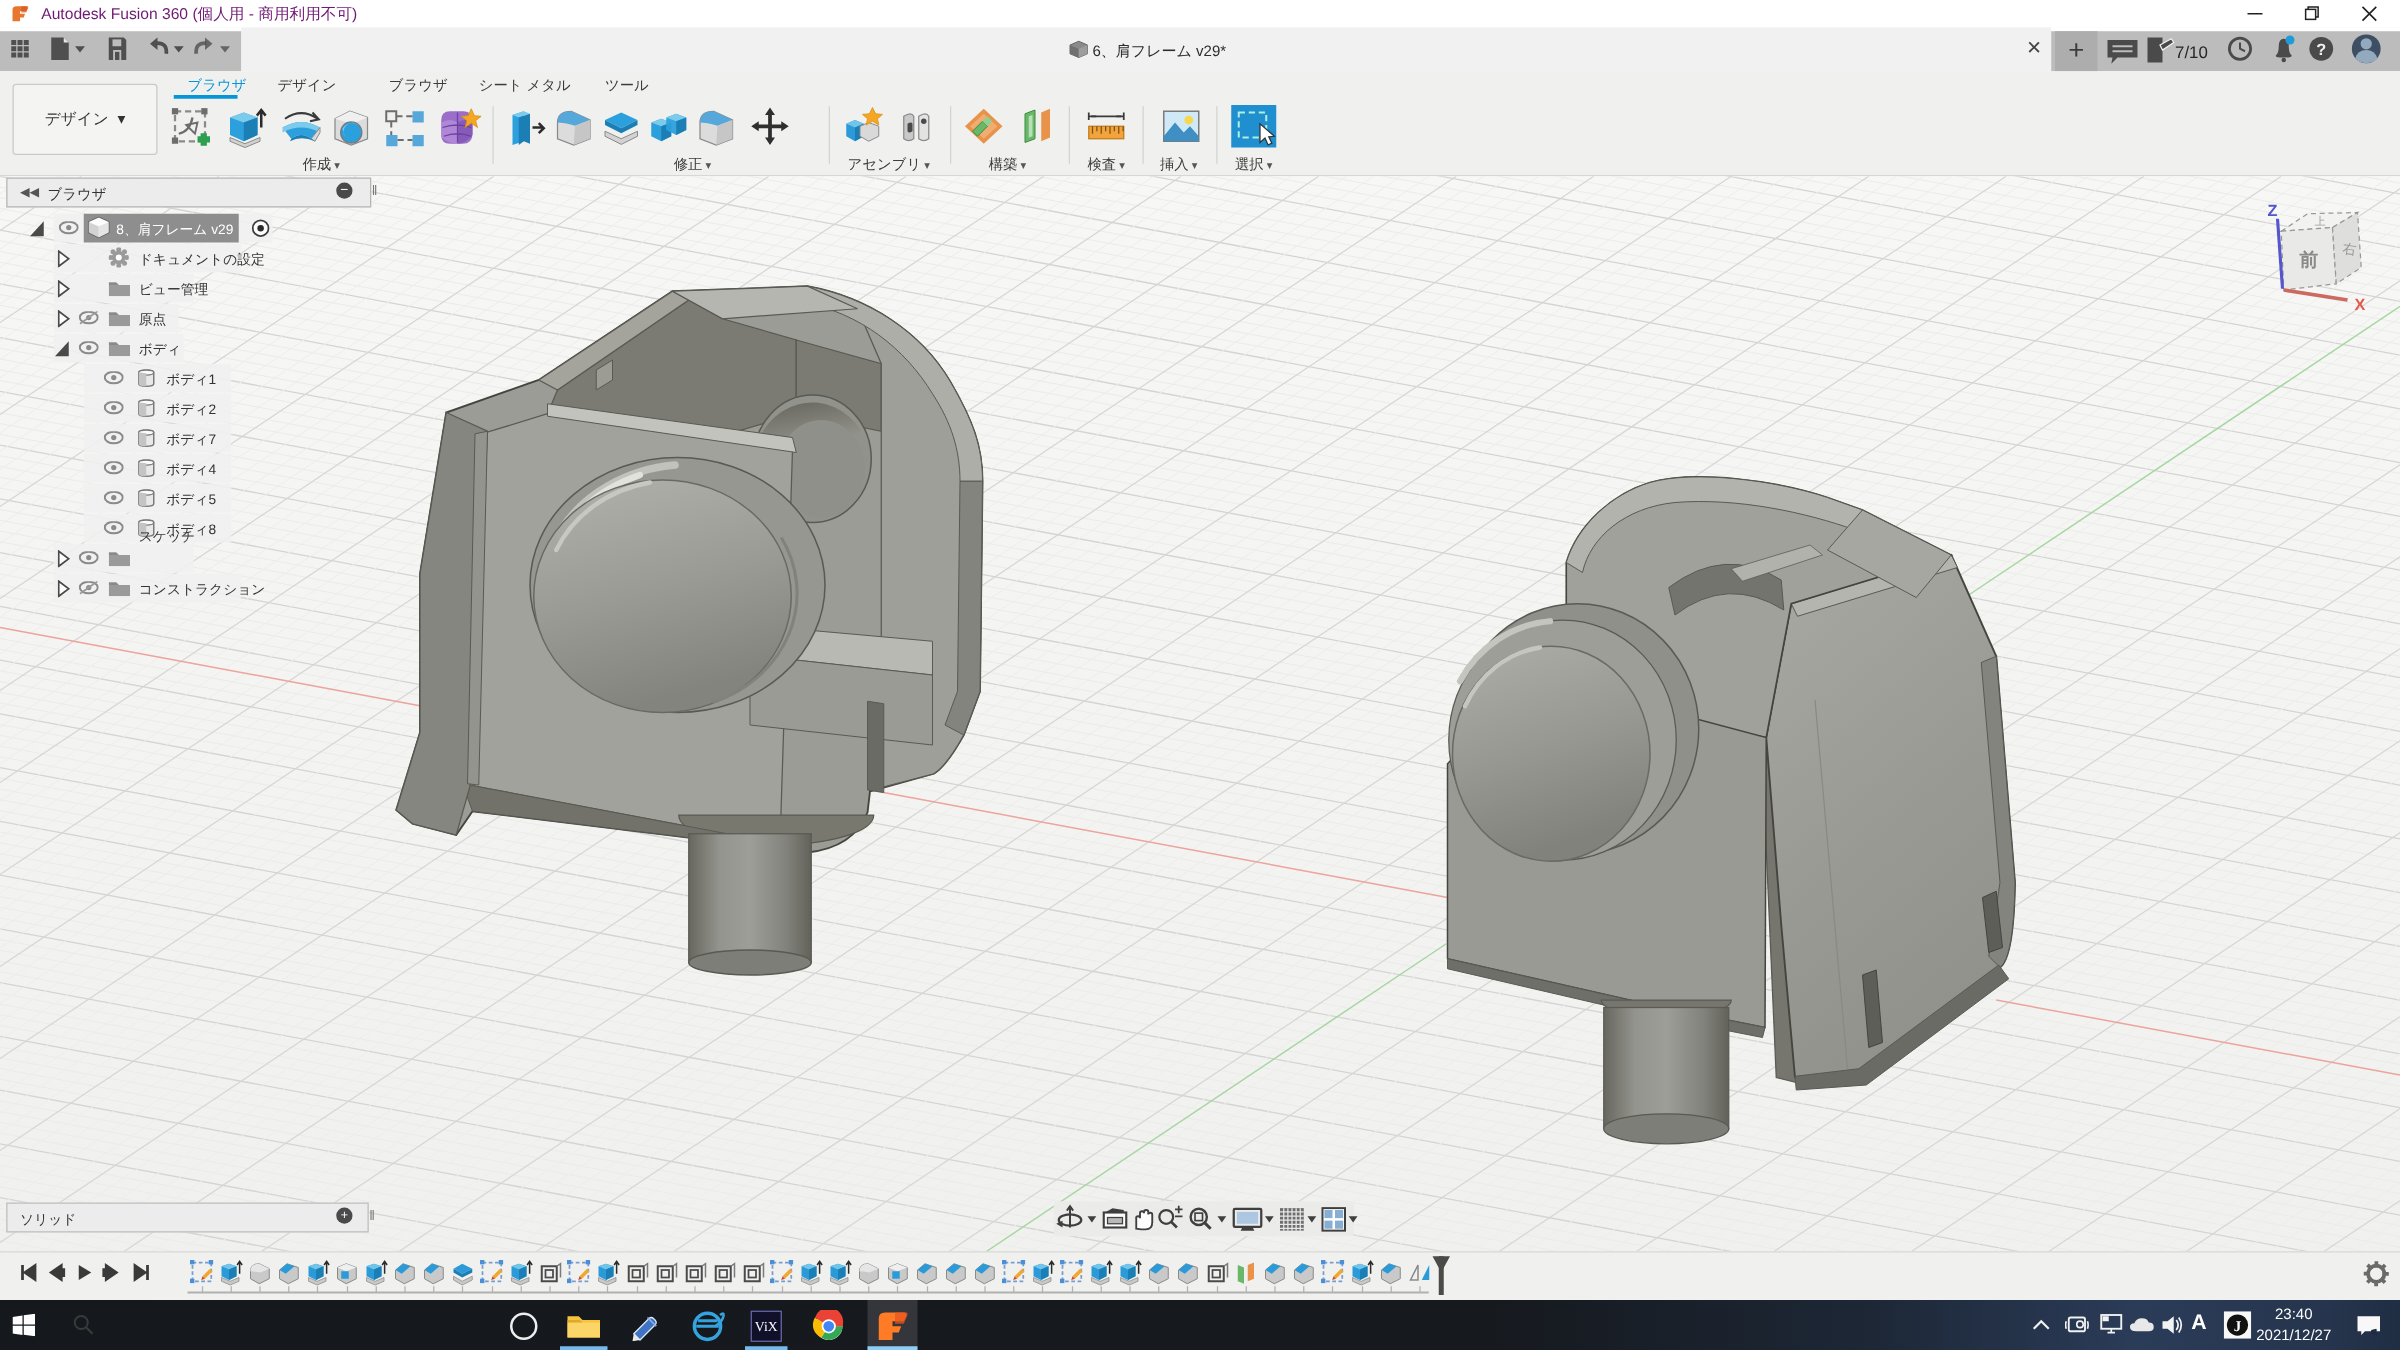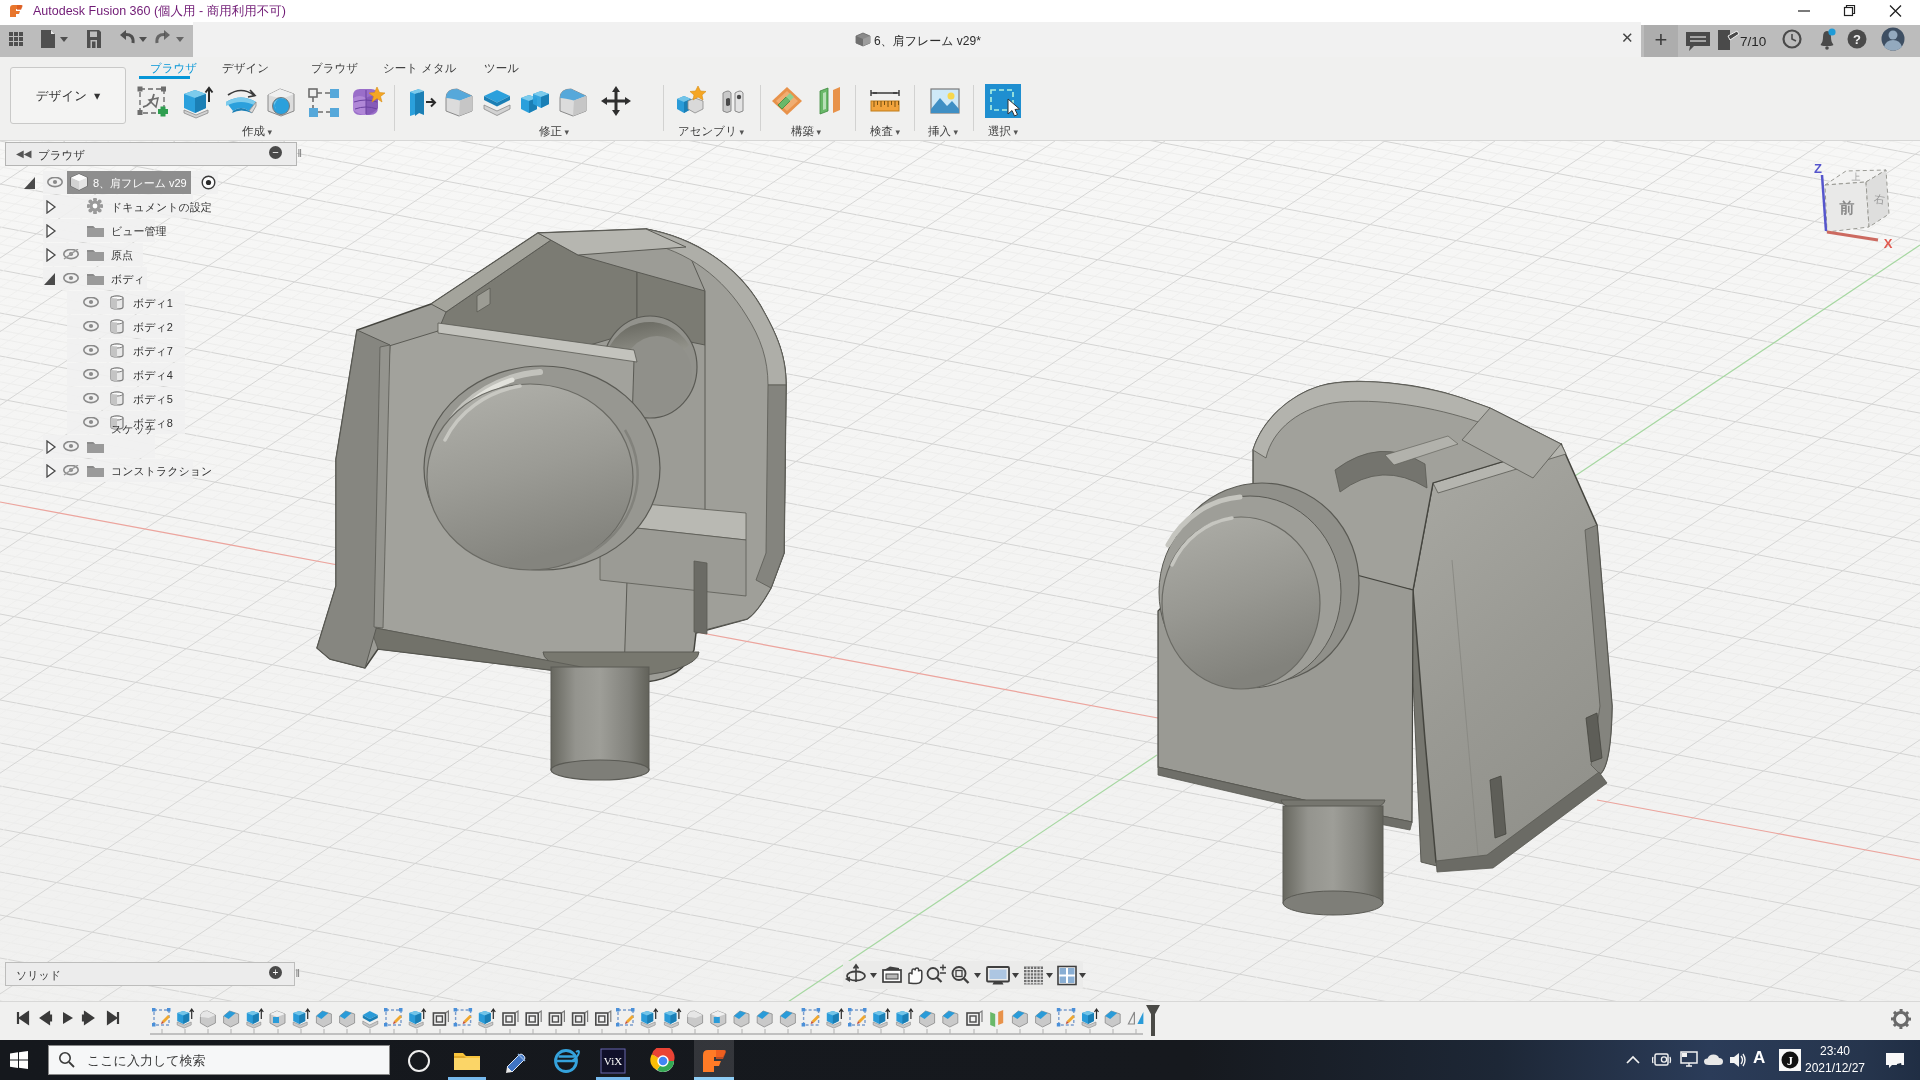--- a/index.html
+++ b/index.html
@@ -1110,23 +1110,20 @@
           <rect x="1899.6" y="7" width="3" height="5" transform="rotate(135 1901 17)"></rect>
           <rect x="1899.6" y="7" width="3" height="5" transform="rotate(180 1901 17)"></rect>
           <rect x="1899.6" y="7" width="3" height="5" transform="rotate(225 1901 17)"></rect>
           <rect x="1899.6" y="7" width="3" height="5" transform="rotate(270 1901 17)"></rect>
           <rect x="1899.6" y="7" width="3" height="5" transform="rotate(315 1901 17)"></rect>
         </g>
       </svg>
     </div>
 </div>
 <div id="taskbar" class="abs">
-    <div id="search">
-      <span style="position:absolute;left:38px;top:6px">ここに入力して検索</span>
-    </div>
     <svg class="abs" style="left:58px;top:11px" width="18" height="18" viewBox="0 0 18 18">
       <circle cx="7" cy="7" r="5.2" fill="none" stroke="#3a3a3a" stroke-width="1.6"></circle>
       <line x1="11" y1="11" x2="16" y2="16" stroke="#3a3a3a" stroke-width="1.8"></line>
     </svg>
     <svg class="abs" style="left:10px;top:11px" width="20" height="18" viewBox="0 0 20 18">
       <path d="M0 2.5 L8 1.3 L8 8.6 L0 8.6 Z M9 1.2 L18 0 L18 8.6 L9 8.6 Z M0 9.6 L8 9.6 L8 16.9 L0 15.7 Z M9 9.6 L18 9.6 L18 18 L9 16.8 Z" fill="#fdfdfd"></path>
     </svg>
     <svg class="abs" style="left:406px;top:8px" width="26" height="26" viewBox="0 0 26 26">
       <circle cx="13" cy="13" r="10" fill="none" stroke="#eeeeee" stroke-width="2"></circle>
     </svg>

